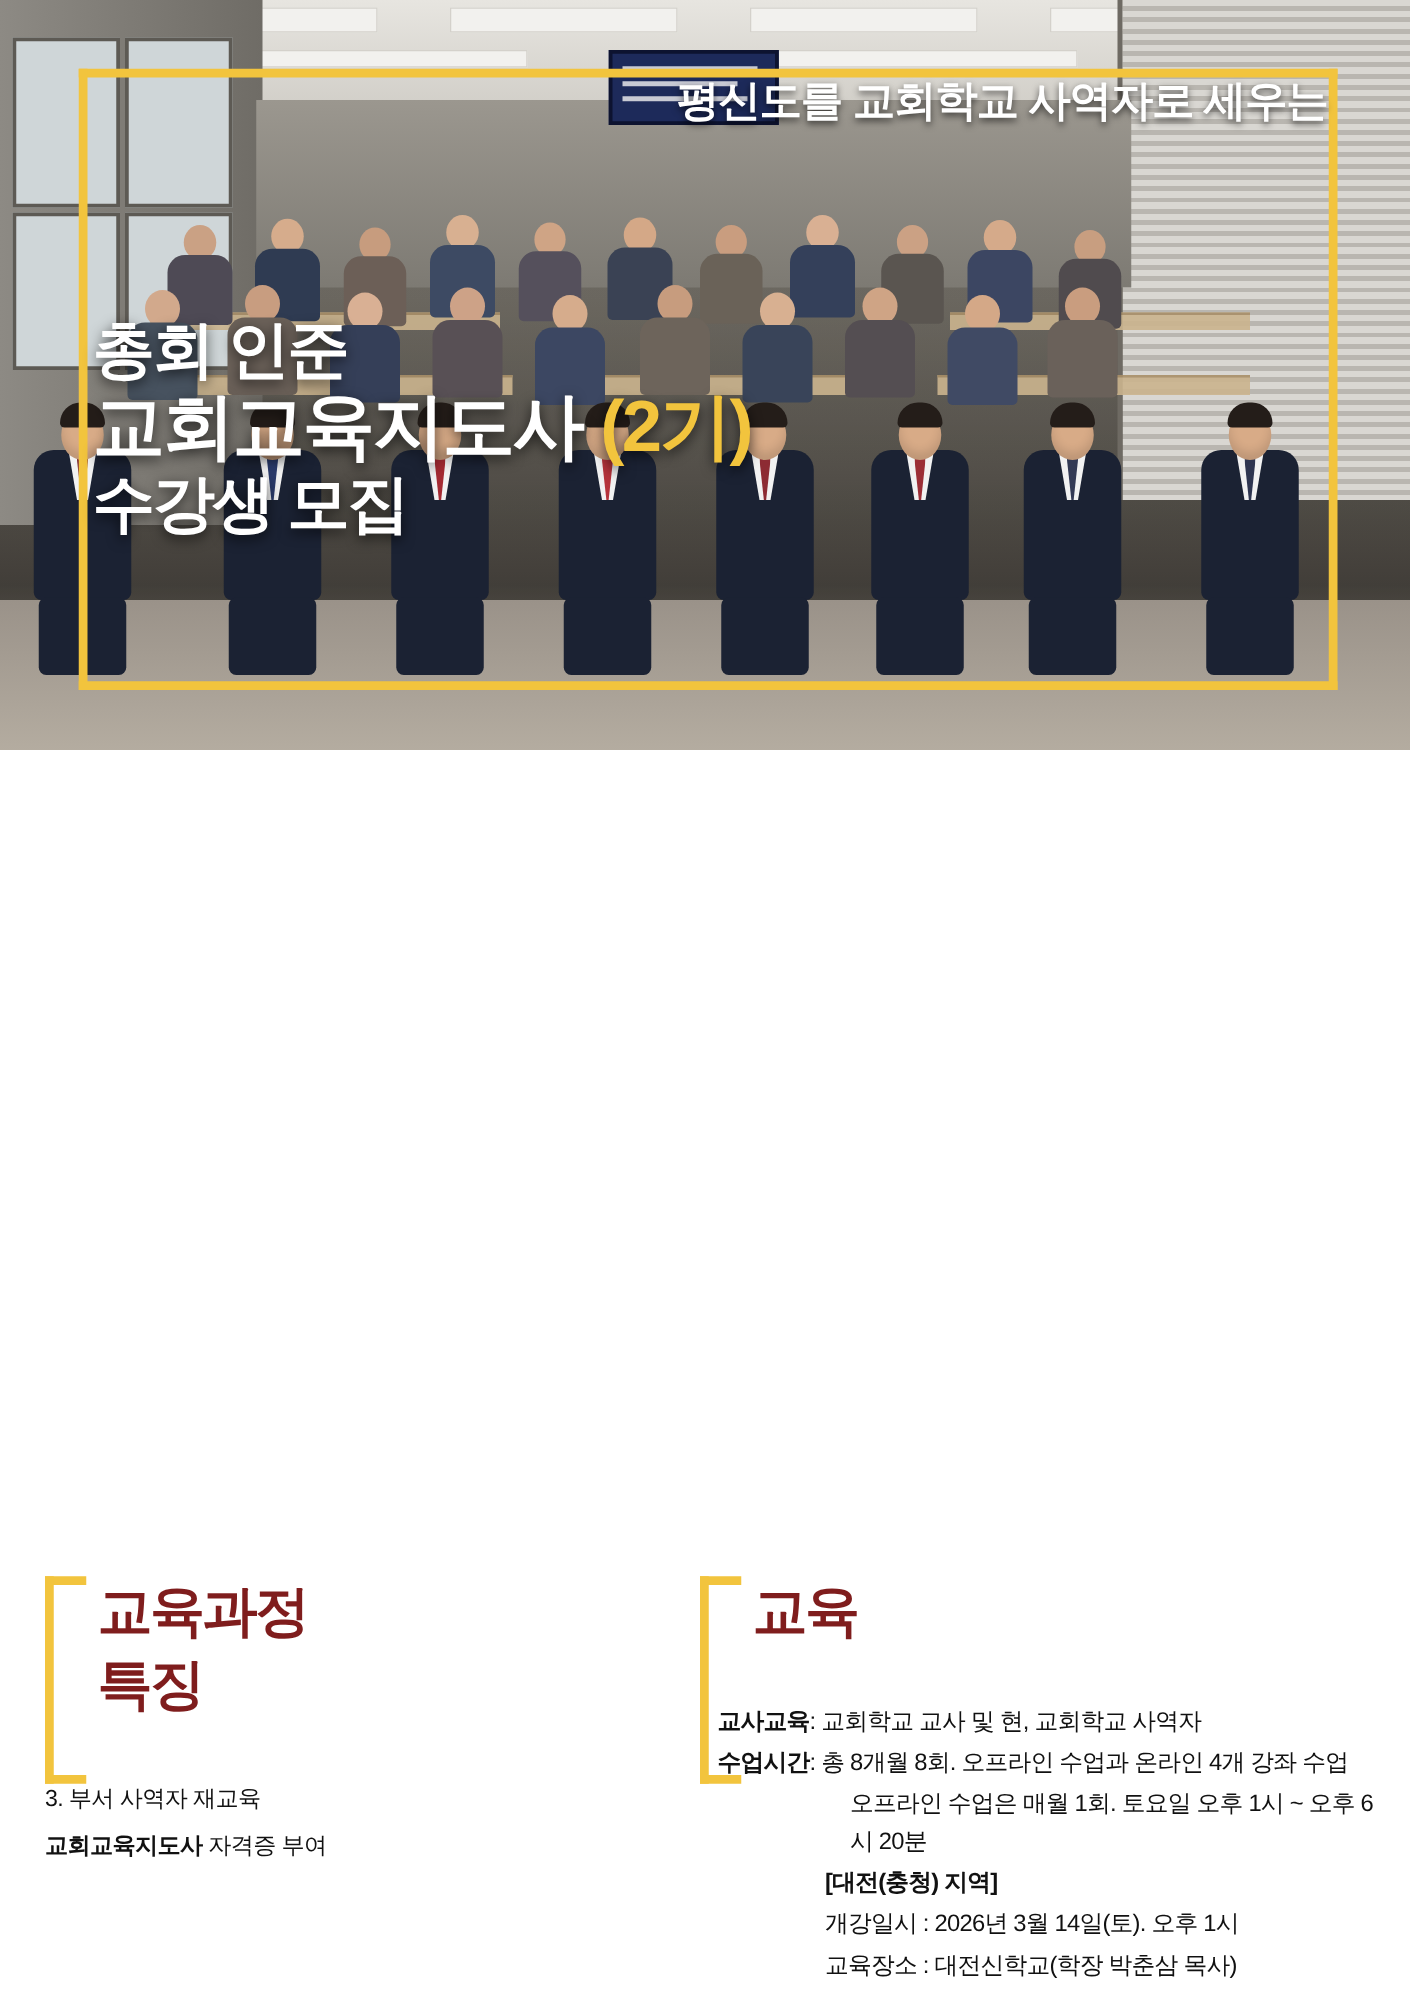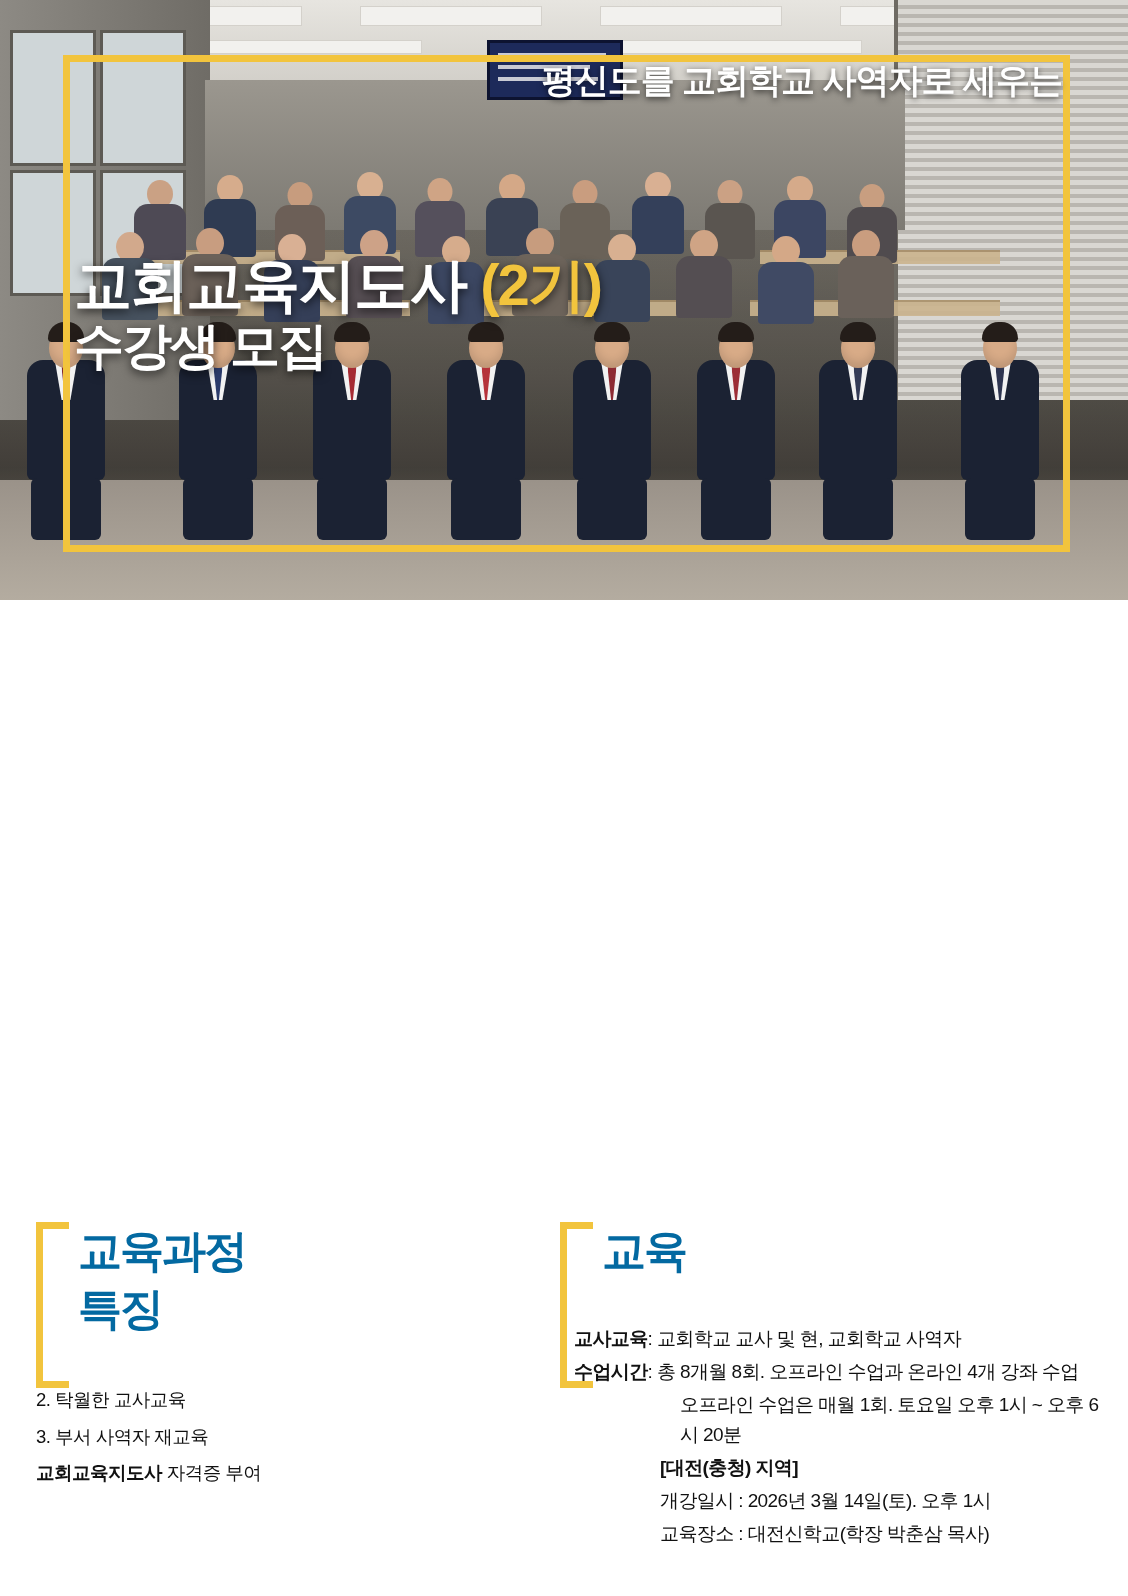--- a/index.html
+++ b/index.html
@@ -118,22 +118,23 @@
   .colR { position: absolute; left: 560px; top: 622px; width: 540px; }
 
   .sec-head {
     position: relative; padding-left: 32px; margin-bottom: 8px;
   }
   .sec-head .bracket {
     position: absolute; left: 0; top: 0; width: 26px; height: 152px;
     border-left: 7px solid #f2c43d; border-top: 7px solid #f2c43d; border-bottom: 7px solid #f2c43d;
   }
   .sec-head .t {
-    font-size: 44px; font-weight: bold; line-height: 1.32; letter-spacing: -2px; color: #0369a1;
+    font-size: 44px; font-weight: bold; line-height: 1.32; letter-spacing: -2px; color: #7f1d1d;
     padding-left: 10px;
+    margin-top: 39px;
   }
 
   .lcopy { font-size: 18.5px; line-height: 1.98; letter-spacing: -0.5px; color: #111; }
   .lcopy .b { font-weight: bold; }
   .lcopy .sp { margin-top: 7px; }
 
   .rcopy { font-size: 19px; line-height: 1.62; letter-spacing: -0.6px; color: #111; }
   .rcopy b { font-weight: bold; }
   .ritem { margin-bottom: 2px; }
   .indent-1 { padding-left: 106px; }
@@ -332,38 +333,38 @@
       </div>
     </div>
   </div>
 
   <div class="frame-tl"></div>
   <div class="frame-br"></div>
 
   <div class="hero-top-text">평신도를 교회학교 사역자로 세우는</div>
 
   <div class="hero-title">
+    <div class="l1">총회 인준</div>
     <div class="l2"><span>교회교육지도사 </span><span class="gi">(2기)</span></div>
     <div class="l3">수강생 모집</div>
   </div>
 </div>
 
 <div class="content">
 
   <div class="colL">
     <div class="sec-head">
       <div class="bracket"></div>
       <div class="t">
         <div>교육과정</div>
         <div>특징</div>
       </div>
     </div>
 
     <div class="lcopy" style="margin-top:44px;">
-      <div>2. 탁월한 교사교육</div>
       <div>3. 부서 사역자 재교육</div>
 
       <div><span class="b">교회교육지도사</span><span> 자격증 부여</span></div>
 
     </div>
   </div>
 
   <div class="colR">
     <div class="sec-head">
       <div class="bracket"></div>

